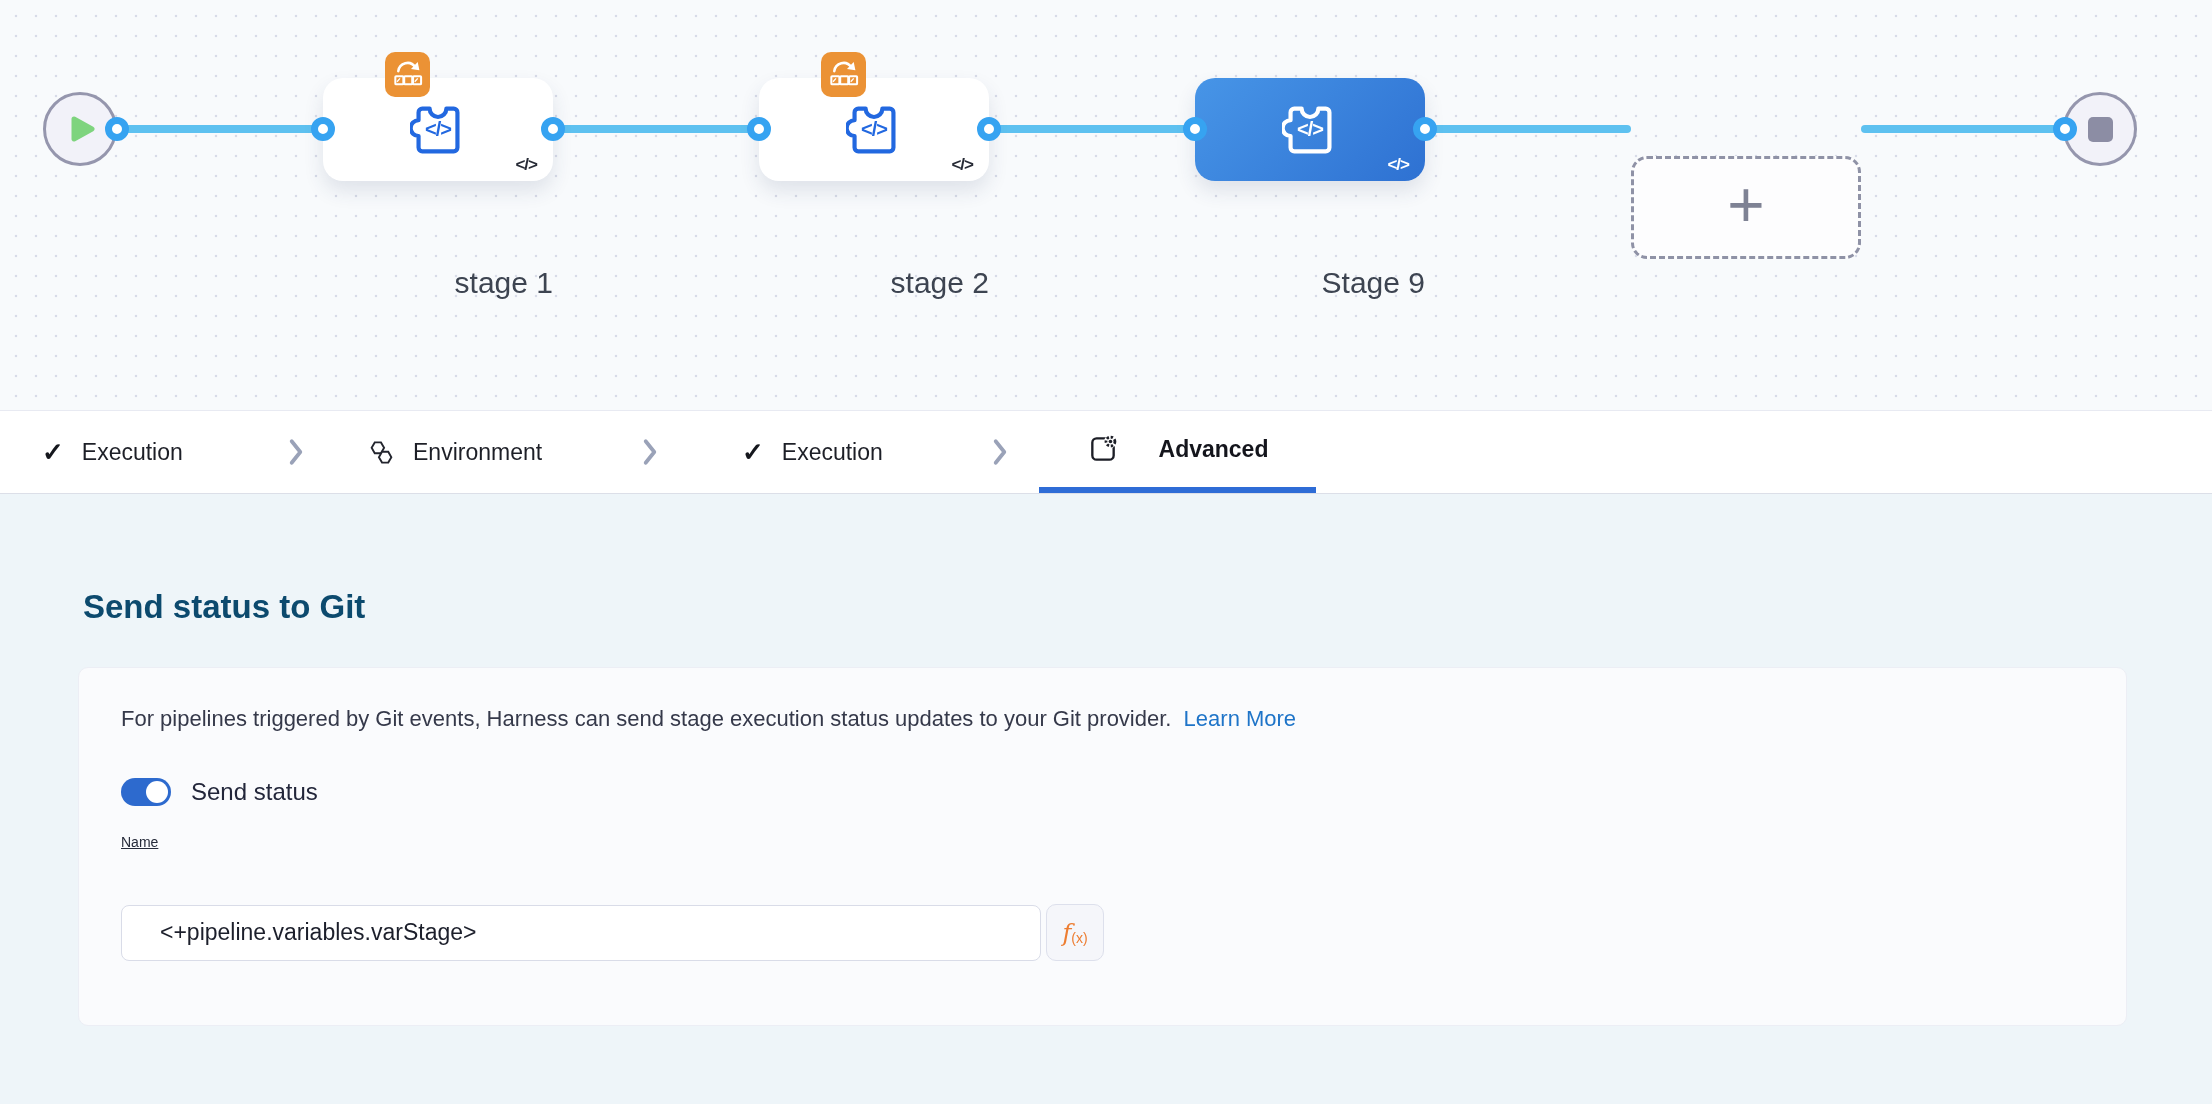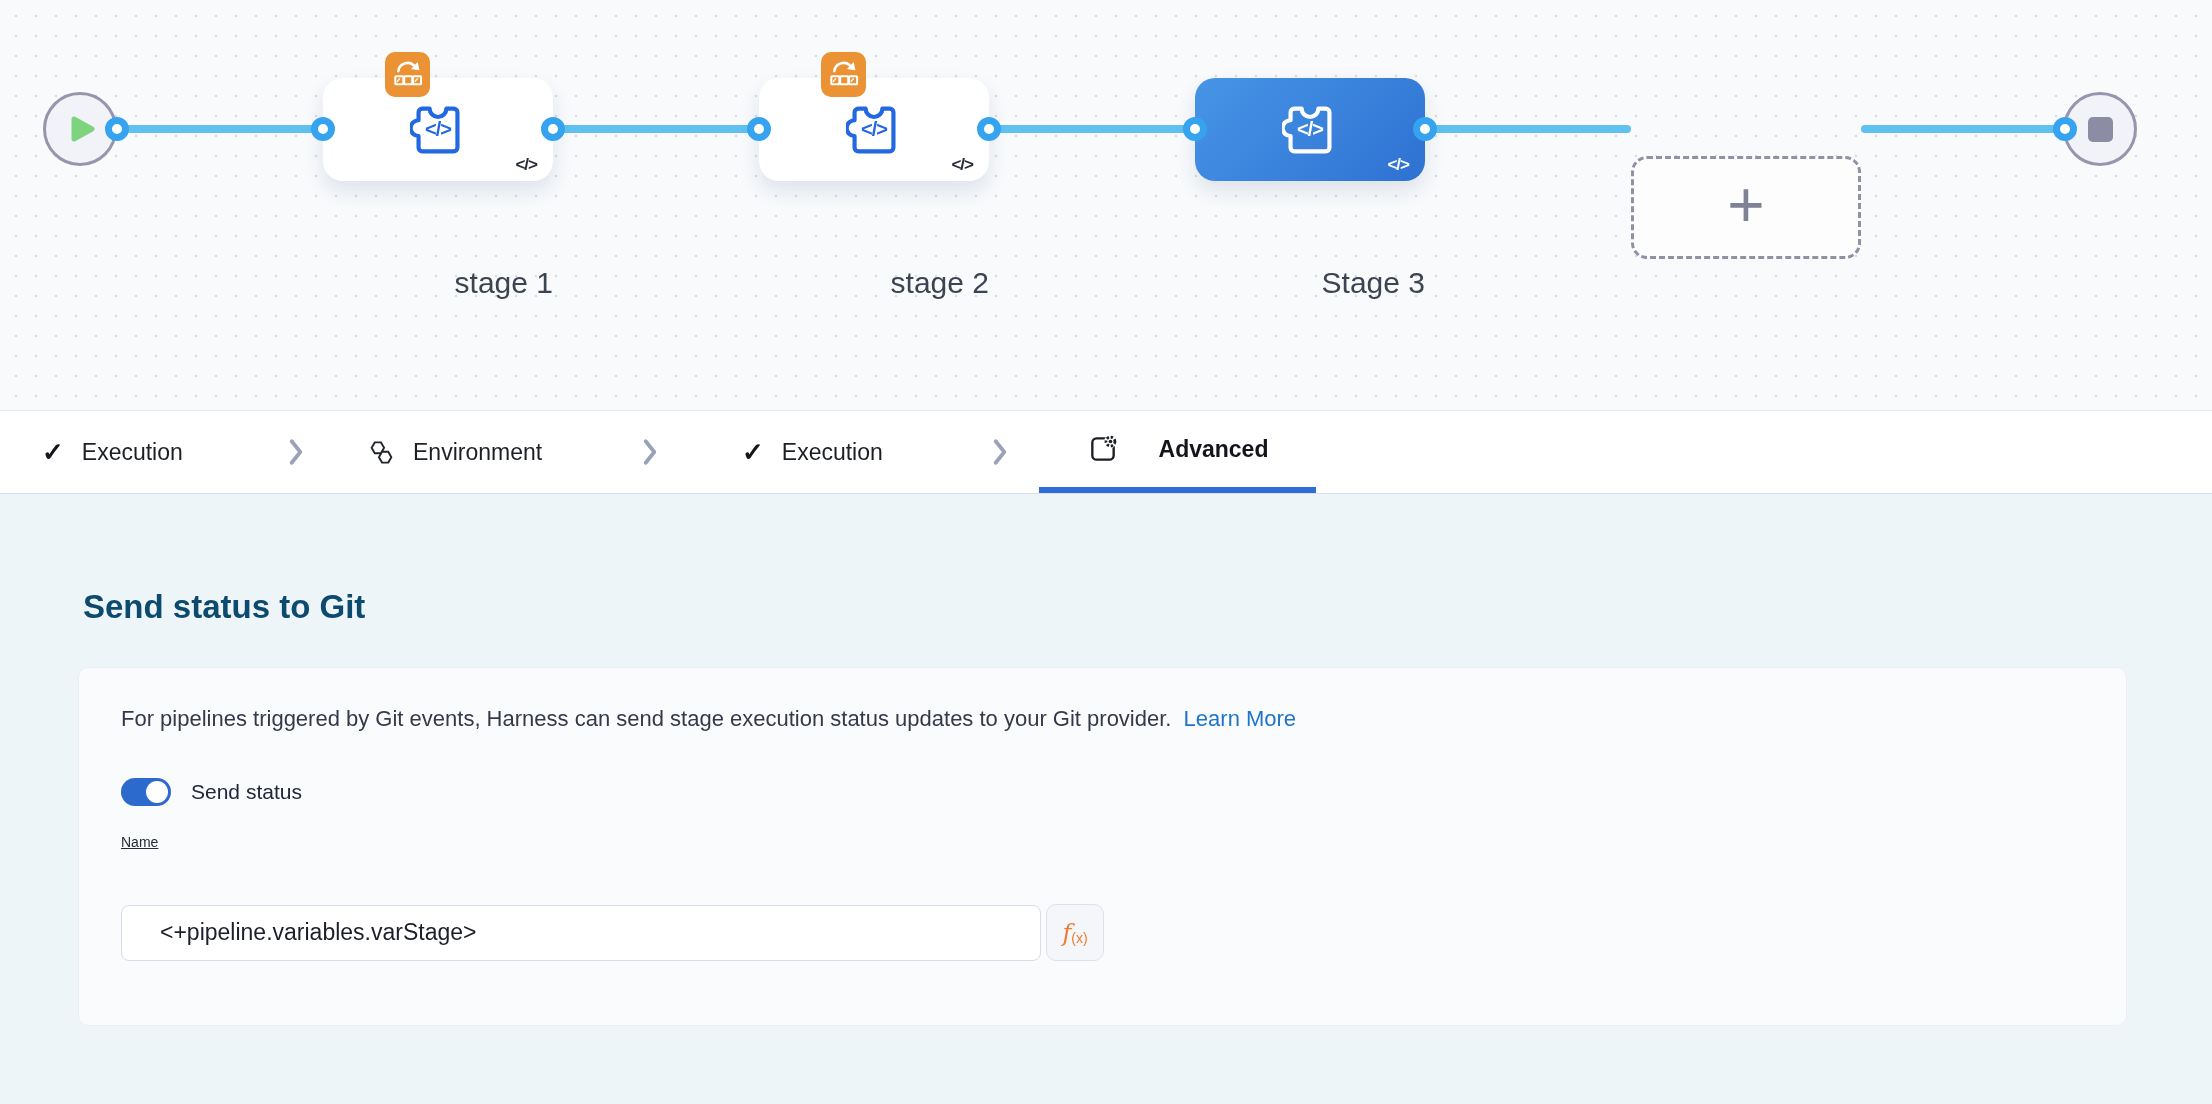--- a/index.html
+++ b/index.html
@@ -54,21 +54,21 @@
   .content { position:relative; width:2212px; height:610px; background:#eef5f9; }
   .page-heading { position:absolute; left:83px; top:94px; font-size:33px; font-weight:700;
     color:#0c4a6e; }
   .card { position:absolute; left:78px; top:173px; width:2049px; height:359px;
     background:#fafbfd; border:1px solid #eceef5; border-radius:10px; }
   .desc { position:absolute; left:42px; top:36px; font-size:22px; line-height:30px; color:#35394a; }
   .learn-more { color:#1e74c8; text-decoration:none; cursor:pointer; margin-left:6px; }
   .toggle-row { position:absolute; left:42px; top:110px; display:flex; align-items:center; gap:20px; }
   .toggle { position:relative; width:50px; height:28px; border-radius:14px; background:#2d6ace; cursor:pointer; }
   .toggle-knob { position:absolute; top:3px; left:25px; width:22px; height:22px; border-radius:50%; background:#ffffff; }
-  .toggle-label { font-size:21px; color:#22263a; }
+  .toggle-label { font-size:24px; color:#22263a; }
   .name-label { position:absolute; left:42px; top:166px; font-size:14px; font-weight:500; color:#262b3a;text-decoration:underline; }
   .input-row { position:absolute; left:42px; top:236px; display:flex; align-items:center; gap:5px; }
   .name-input { width:920px; height:56px; border:1px solid #d9dce8; border-radius:8px;
     background:#ffffff; font-family:"Liberation Sans",sans-serif; font-size:23px; color:#1c1f2b;
     padding:0 38px; outline:none; }
   .fx-btn { width:58px; height:57px; border:1px solid #dde0ec; border-radius:10px;
     background:#f5f6fa; display:flex; align-items:center; justify-content:center;
     cursor:pointer; color:#ed7d31; }
   .fx-f { font-family:"DejaVu Serif", serif; font-style:italic; font-size:24px; }
   .fx-sub { font-size:14px; margin-top:10px; }
@@ -135,21 +135,21 @@
   </div>
 
   <div class="stage-wrap" style="left:1195px;">
     <div class="stage-node selected">
       <svg class="vest-icon" width="56" height="50" viewBox="0 0 60 54">
         <path d="M13 4 H21 a9 9 0 0 0 18 0 H47 a4 4 0 0 1 4 4 V46 a4 4 0 0 1 -4 4 H13 a4 4 0 0 1 -4 -4 V33.5 a8.5 8.5 0 0 1 0 -17 V8 a4 4 0 0 1 4 -4 Z" fill="none" stroke="#ffffff" stroke-width="4.5" stroke-linejoin="round"></path>
       </svg>
       <span class="vest-code">&lt;/&gt;</span>
       <span class="corner-code">&lt;/&gt;</span>
     </div>
-    <div class="stage-label">Stage 3</div>
+    <div class="stage-label">Stage 9</div>
   </div>
 
   <div class="stage-wrap" style="left:1631px;">
     <div class="add-stage">
       <span class="plus-glyph">+</span>
     </div>
     <div class="stage-label">Add Stage</div>
   </div>
 
   <div class="endpoint" style="left:2063px;">

